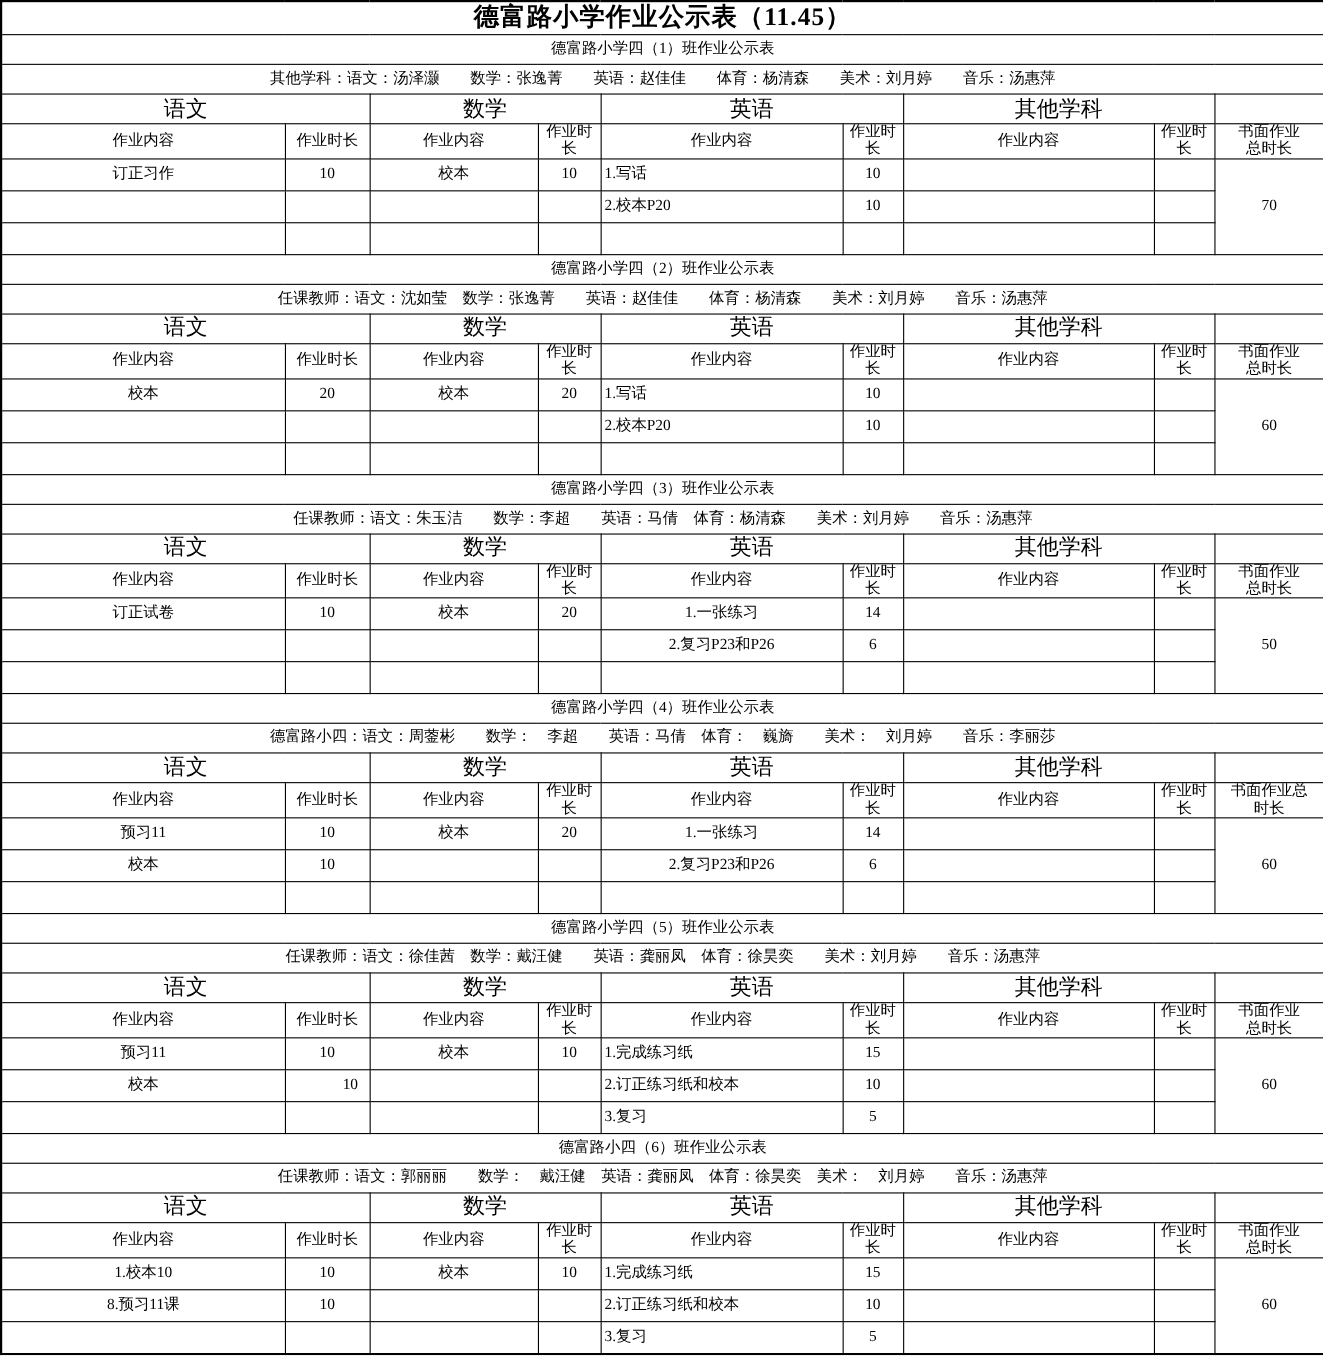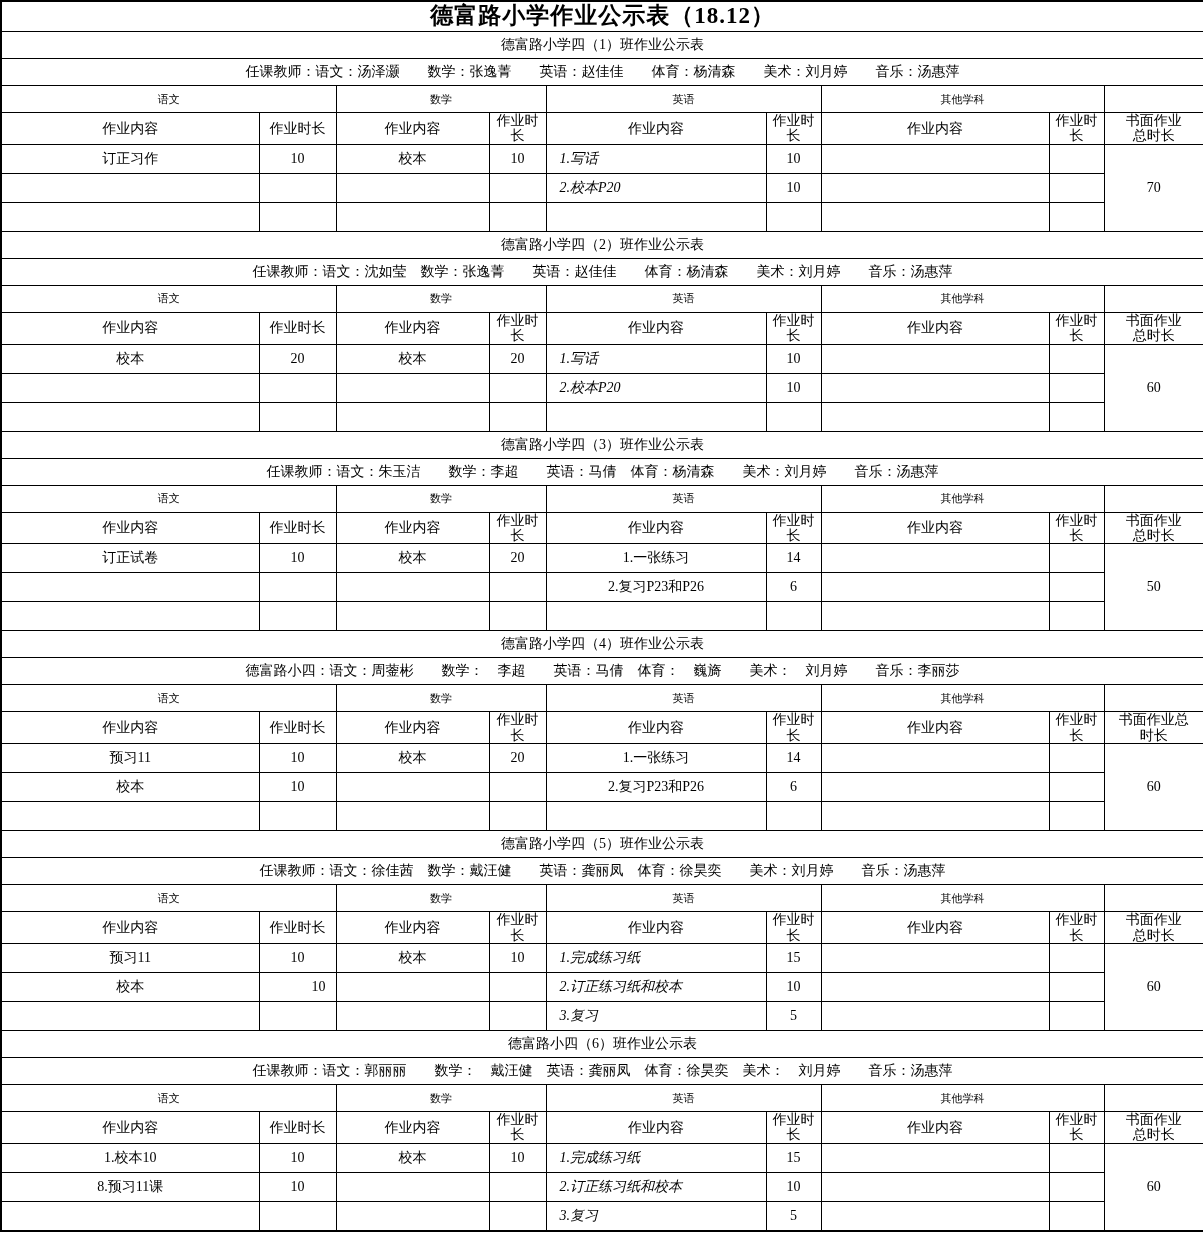--- a/index.html
+++ b/index.html
@@ -37,36 +37,35 @@
     height: 26px;
     font-size: 14px;
     font-family: Liberation Serif, serif;
   }
   tr.r-teach td {
     height: 26px;
     font-size: 14px;
   }
   tr.r-group td {
     height: 26px;
-    font-size: 11px;
+    font-size: 20px;
   }
   tr.r-colhead td {
     height: 30px;
     font-size: 14px;
     white-space: pre-line;
     line-height: 1.1;
   }
   tr.r-data td {
     height: 28px;
     font-size: 14px;
   }
   td.al {
     text-align: left;
-    padding-left: 13px;
-    font-style: italic;
+    padding-left: 3px;
   }
   td.big {
     font-size: 18px;
     text-align: right;
     padding-right: 10px;
   }
   td.total-cell {
     font-size: 14px;
   }
 </style>
@@ -81,29 +80,29 @@
       <col style="width:153px">
       <col style="width:57px">
       <col style="width:220px">
       <col style="width:55px">
       <col style="width:228px">
       <col style="width:55px">
       <col style="width:100px">
     </colgroup>
     <tbody>
       <tr>
-        <td colspan="9" class="doc-title">德富路小学作业公示表（18.12）</td>
+        <td colspan="9" class="doc-title">德富路小学作业公示表（11.45）</td>
       </tr>
     </tbody>
   <tbody>
         <tr class="r-title">
           <td colspan="9">德富路小学四（1）班作业公示表</td>
         </tr>
         <tr class="r-teach">
-          <td colspan="9">任课教师：语文：汤泽灏　　数学：张逸菁　　英语：赵佳佳　　体育：杨清森　　美术：刘月婷　　音乐：汤惠萍</td>
+          <td colspan="9">其他学科：语文：汤泽灏　　数学：张逸菁　　英语：赵佳佳　　体育：杨清森　　美术：刘月婷　　音乐：汤惠萍</td>
         </tr>
         <tr class="r-group">
           <td colspan="2">语文</td>
           <td colspan="2">数学</td>
           <td colspan="2">英语</td>
           <td colspan="2">其他学科</td>
           <td></td>
         </tr>
         <tr class="r-colhead">
           <td>作业内容</td>

